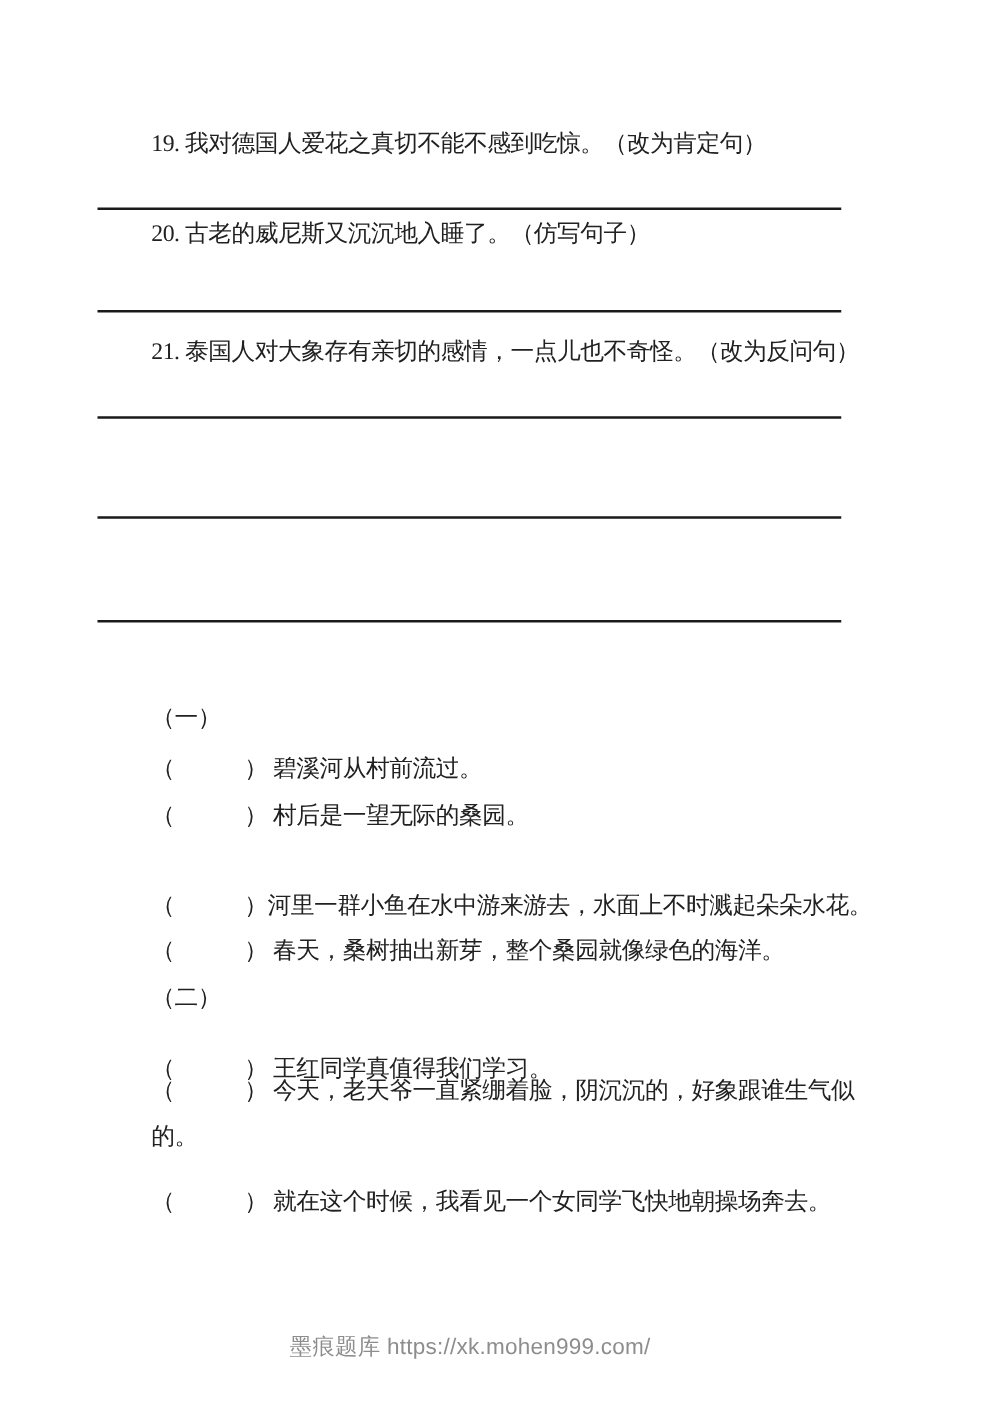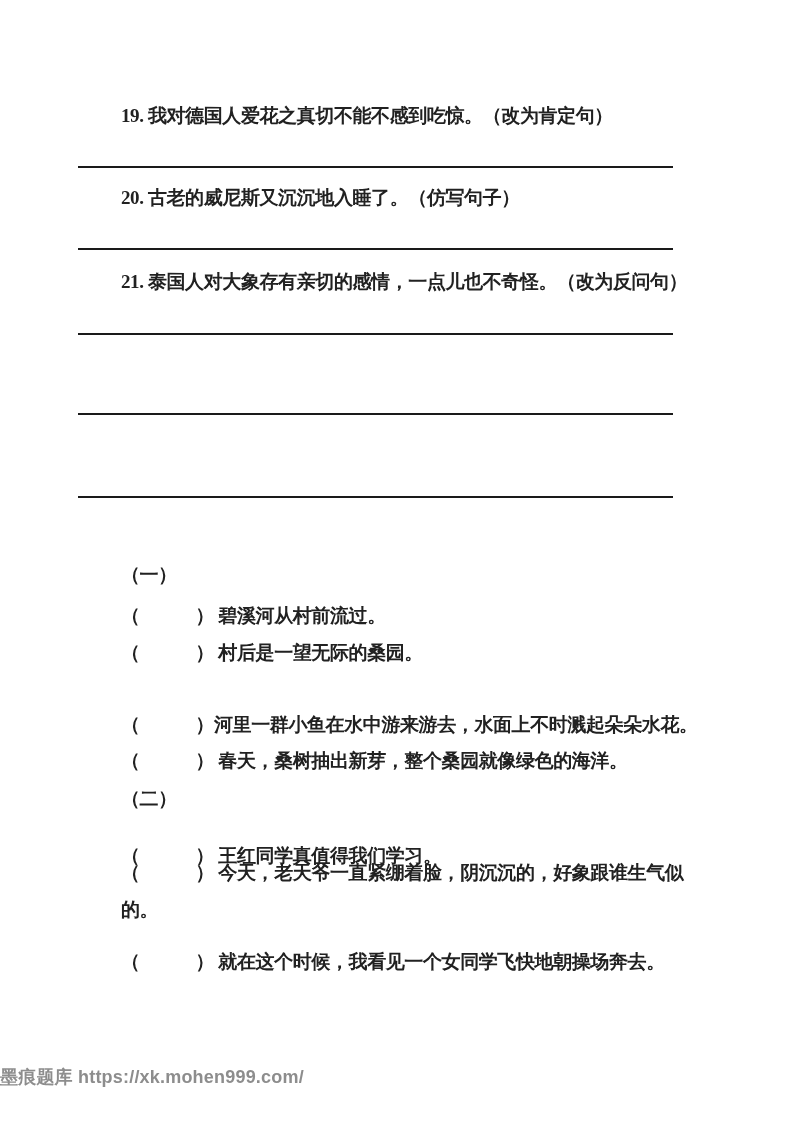--- a/index.html
+++ b/index.html
@@ -8,51 +8,51 @@
     --footer-color:#8d8d8d;
     --page-bg:#ffffff;
   }
   html,body{margin:0;padding:0;}
   body{
     width:793px;height:1122px;
     background:var(--page-bg);
     font-family:"Liberation Serif","DejaVu Serif",serif;
     position:relative;overflow:hidden;
   }
-  .doc{position:absolute;inset:0;font-weight:bold;}
+  .doc{position:absolute;inset:0;}
   .row{
     position:absolute;left:121px;width:578px;
     font-size:19px;line-height:23px;
     letter-spacing:-0.4px;
     color:var(--text-color);
     white-space:pre-wrap;
   }
   .row.multiline{line-height:37px;}
   .answer-line{
     position:absolute;left:78px;width:595px;height:0;
     border-top:2px solid var(--rule-color);
   }
   .footer{
-    position:absolute;left:0;top:1065px;width:728px;
-    text-align:left;
+    position:absolute;left:12px;top:1065px;width:728px;
+    text-align:center;
     font-family:"Liberation Sans","DejaVu Sans",sans-serif;
     font-size:18px;line-height:24px;
     color:var(--footer-color);
     letter-spacing:0.2px;
   }
 </style>
 </head>
 <body>
 
 <div class="doc">
 
   <div class="row" style="top:104px">19. 我对德国人爱花之真切不能不感到吃惊。（改为肯定句）</div>
   <div class="answer-line" style="top:166px"></div>
 
-  <div class="row" style="top:186px">20. 古老的威尼斯又沉沉地入睡了。（仿写句子）</div>
+  <div class="row" style="top:176px">20. 古老的威尼斯又沉沉地入睡了。（仿写句子）</div>
   <div class="answer-line" style="top:248px"></div>
 
   <div class="row" style="top:270px">21. 泰国人对大象存有亲切的感情，一点儿也不奇怪。（改为反问句）</div>
   <div class="answer-line" style="top:333px"></div>
 
   <div class="answer-line" style="top:413px"></div>
 
   <div class="answer-line" style="top:496px"></div>
 
 

